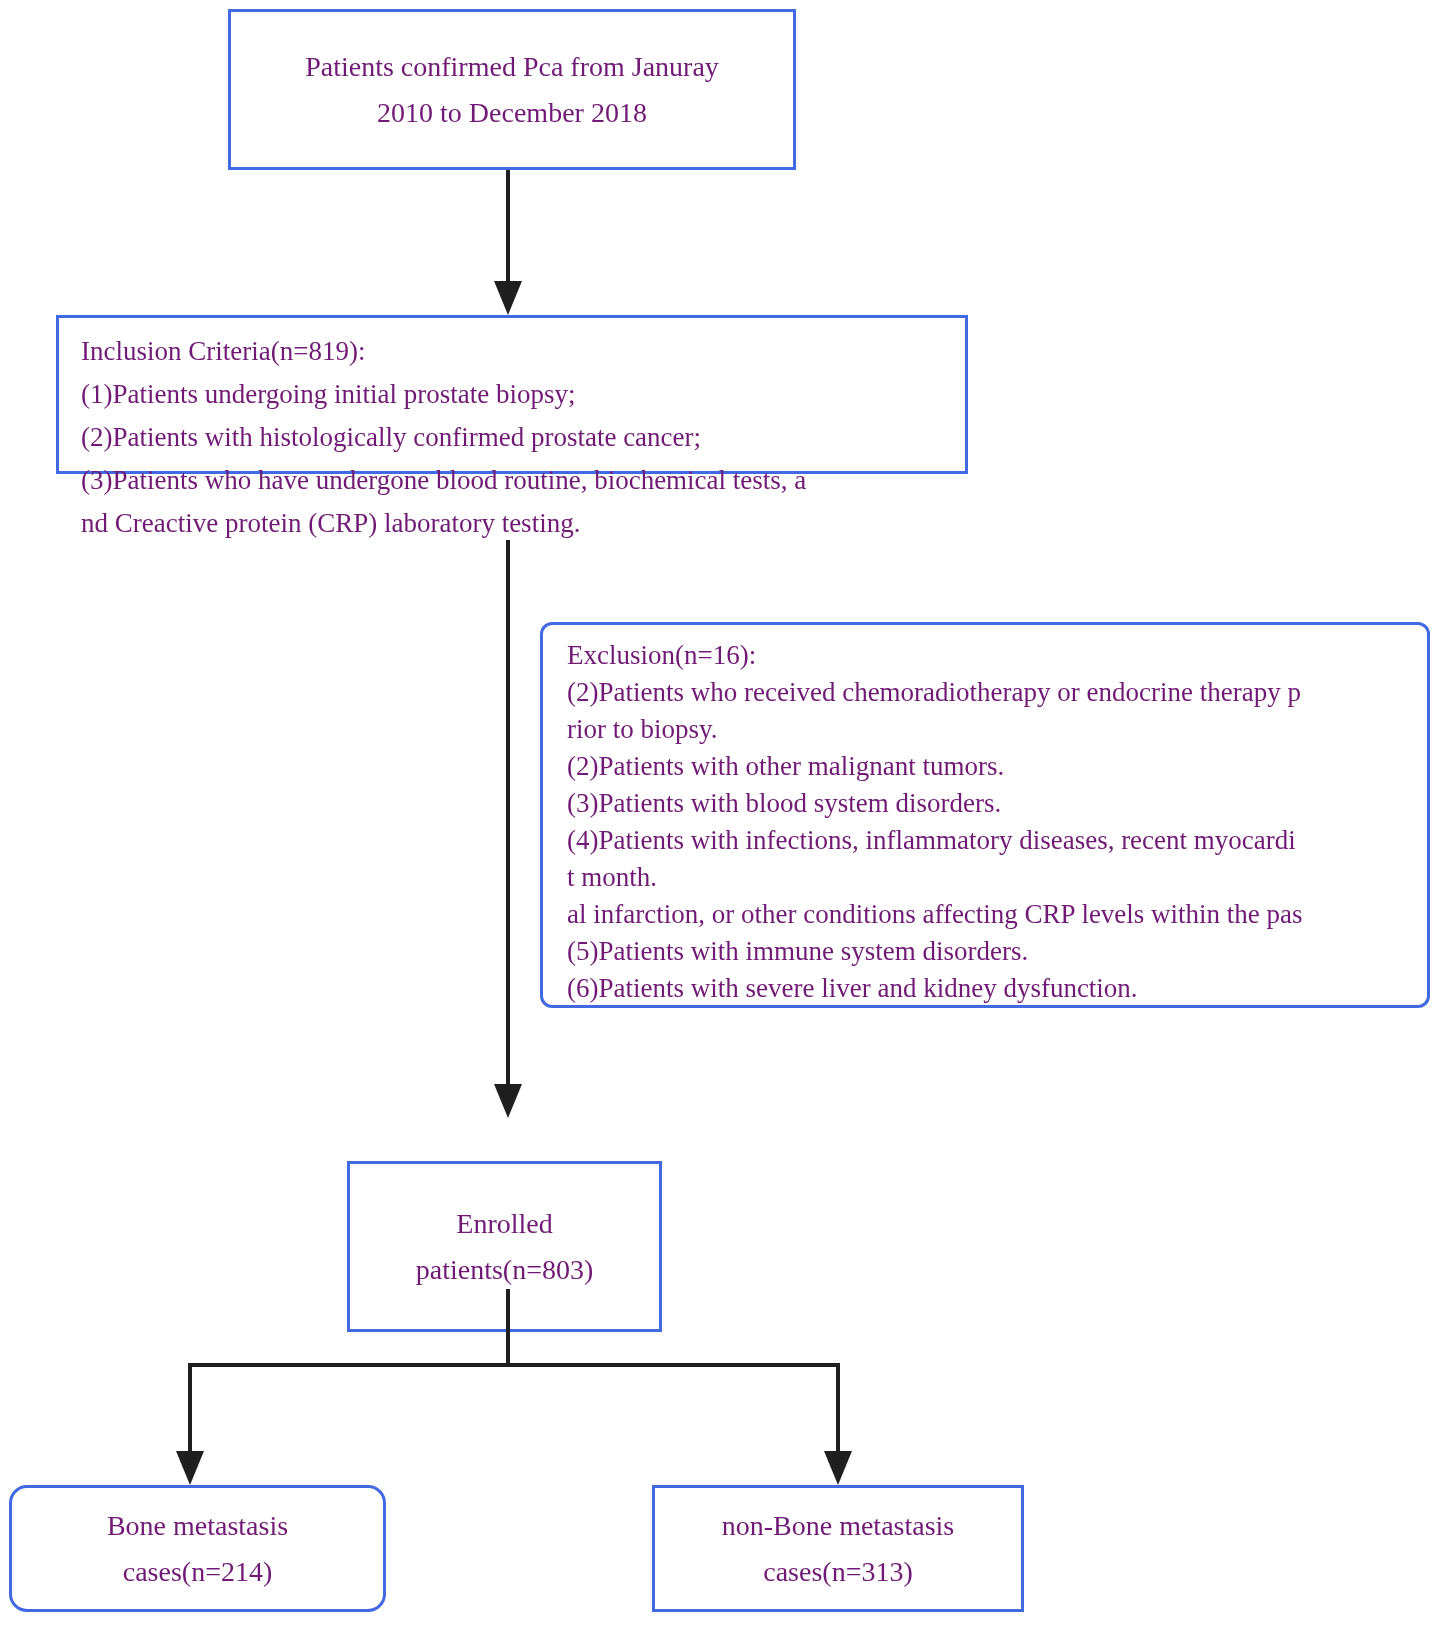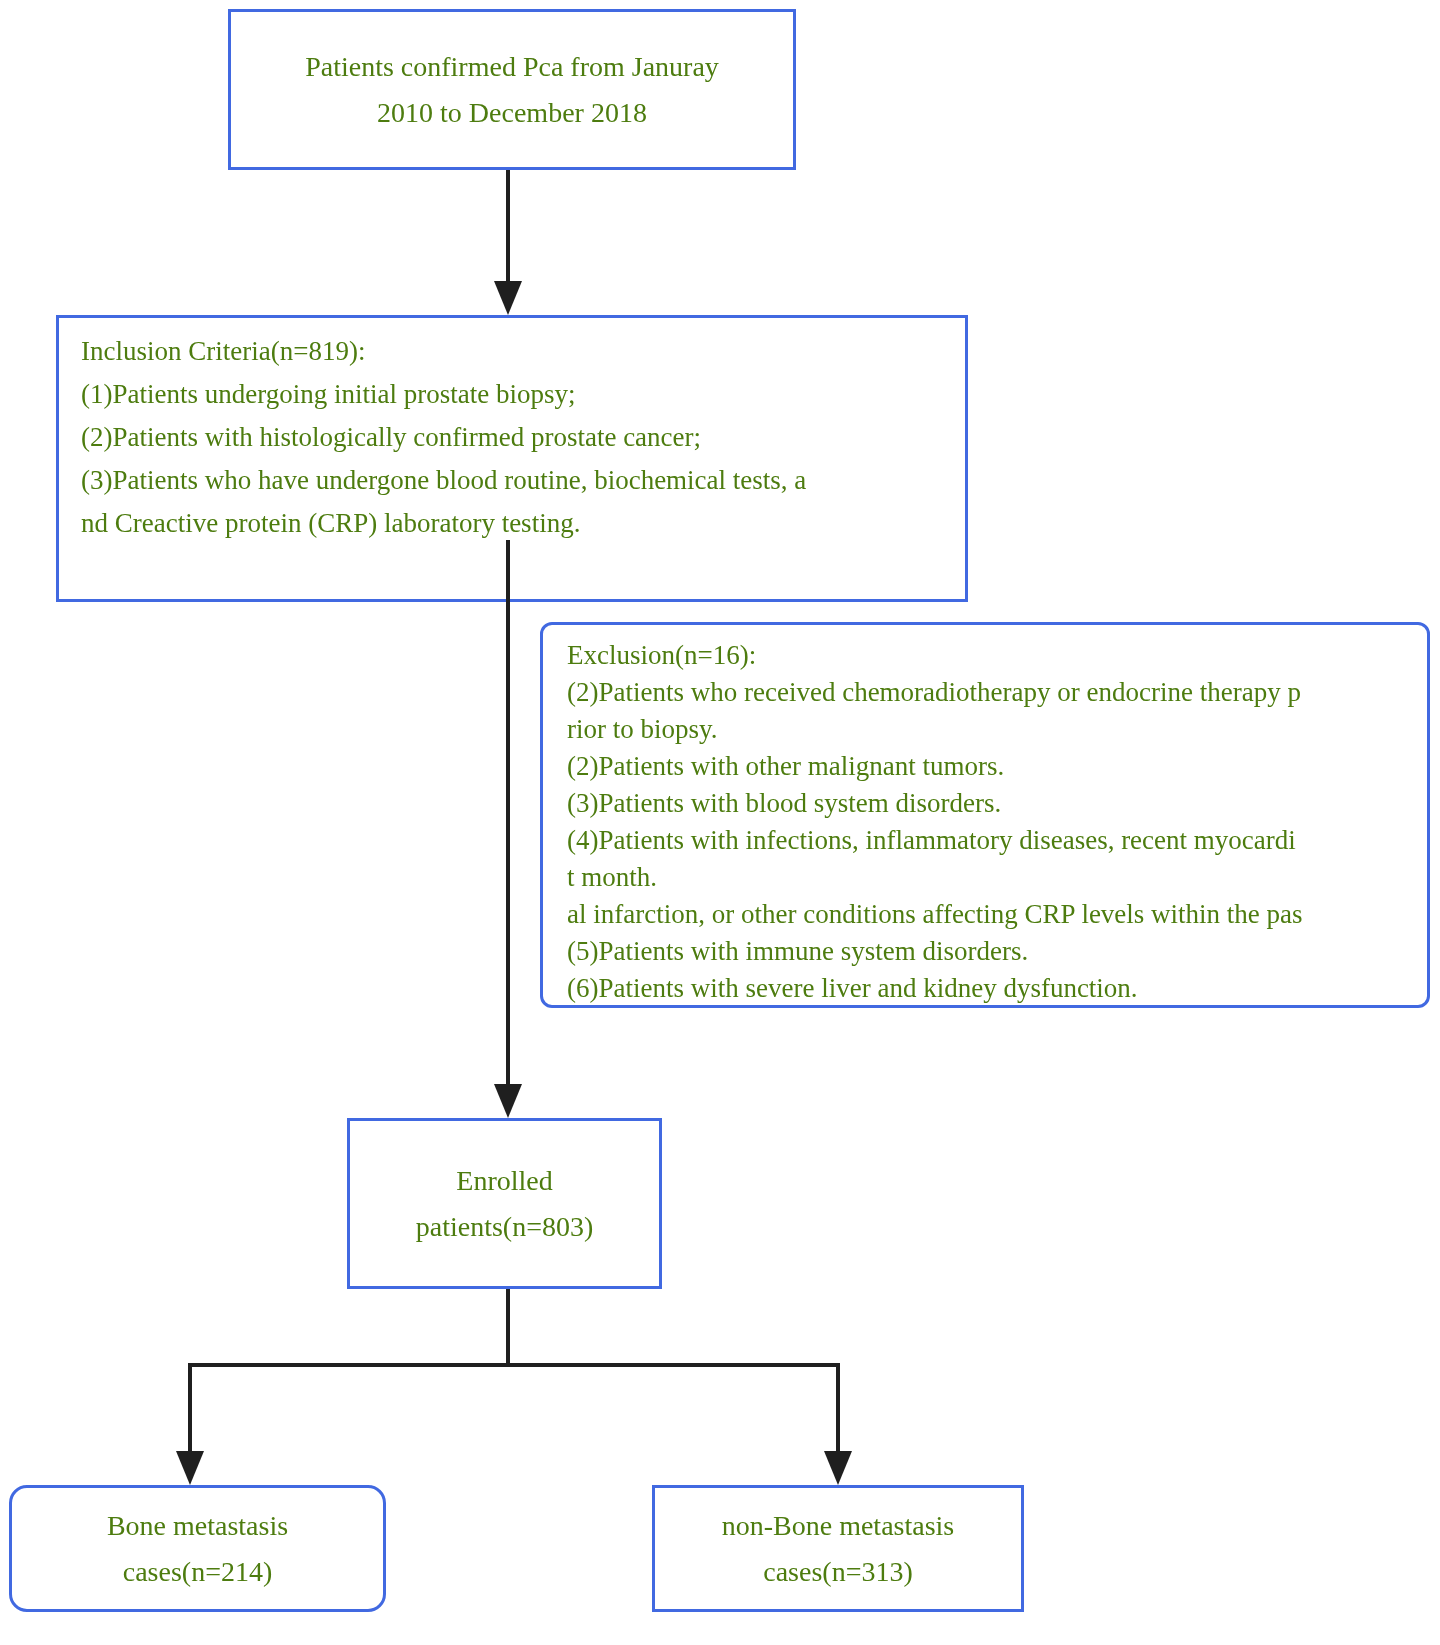--- a/index.html
+++ b/index.html
@@ -1,21 +1,21 @@
 <!DOCTYPE html>
 <html><head>
 <meta charset="utf-8">
 <style>
   html,body{margin:0;padding:0;background:#ffffff;}
   #canvas{
     position:relative;
     width:1440px;height:1645px;
     background:#ffffff;
     font-family:"Liberation Serif","DejaVu Serif",serif;
-    color:#4d7c0f;
+    color:#701a75;
     overflow:hidden;
   }
   .box{
     position:absolute;
     border:3px solid #4169E1;
     background:#ffffff;
     box-sizing:border-box;
   }
   .box.centered{
     display:flex;flex-direction:column;
@@ -45,21 +45,21 @@
 <div id="canvas">
 
   <div class="box centered" style="left:228px;top:9px;width:568px;height:161px;">
     <div class="tline">Patients confirmed Pca from Januray</div>
     <div class="tline">2010 to December 2018</div>
   </div>
 
   <div class="vline" style="left:506px;top:170px;height:114px;"></div>
   <div class="arrowhead" style="left:494px;top:281px;"></div>
 
-  <div class="box crit incl" style="left:56px;top:315px;width:912px;height:287px;">
+  <div class="box crit incl" style="left:56px;top:315px;width:912px;height:159px;">
     <div class="tline">Inclusion Criteria(n=819):</div>
     <div class="tline">(1)Patients undergoing initial prostate biopsy;</div>
     <div class="tline">(2)Patients with histologically confirmed prostate cancer;</div>
     <div class="tline">(3)Patients who have undergone blood routine, biochemical tests, a</div>
     <div class="tline">nd Creactive protein (CRP) laboratory testing.</div>
   </div>
 
   <div class="vline" style="left:506px;top:540px;height:547px;"></div>
   <div class="arrowhead" style="left:494px;top:1084px;"></div>
 
@@ -69,21 +69,21 @@
     <div class="tline">rior to biopsy.</div>
     <div class="tline">(2)Patients with other malignant tumors.</div>
     <div class="tline">(3)Patients with blood system disorders.</div>
     <div class="tline">(4)Patients with infections, inflammatory diseases, recent myocardi</div>
     <div class="tline">t month.</div>
     <div class="tline">al infarction, or other conditions affecting CRP levels within the pas</div>
     <div class="tline">(5)Patients with immune system disorders.</div>
     <div class="tline">(6)Patients with severe liver and kidney dysfunction.</div>
   </div>
 
-  <div class="box centered" style="left:347px;top:1118px;width:315px;height:171px;">
+  <div class="box centered" style="left:347px;top:1161px;width:315px;height:171px;">
     <div class="tline">Enrolled</div>
     <div class="tline">patients(n=803)</div>
   </div>
 
   <div class="vline" style="left:506px;top:1289px;height:78px;"></div>
   <div class="hline" style="left:188px;top:1363px;width:652px;"></div>
 
   <div class="vline" style="left:188px;top:1363px;height:91px;"></div>
   <div class="arrowhead" style="left:176px;top:1451px;"></div>
 

